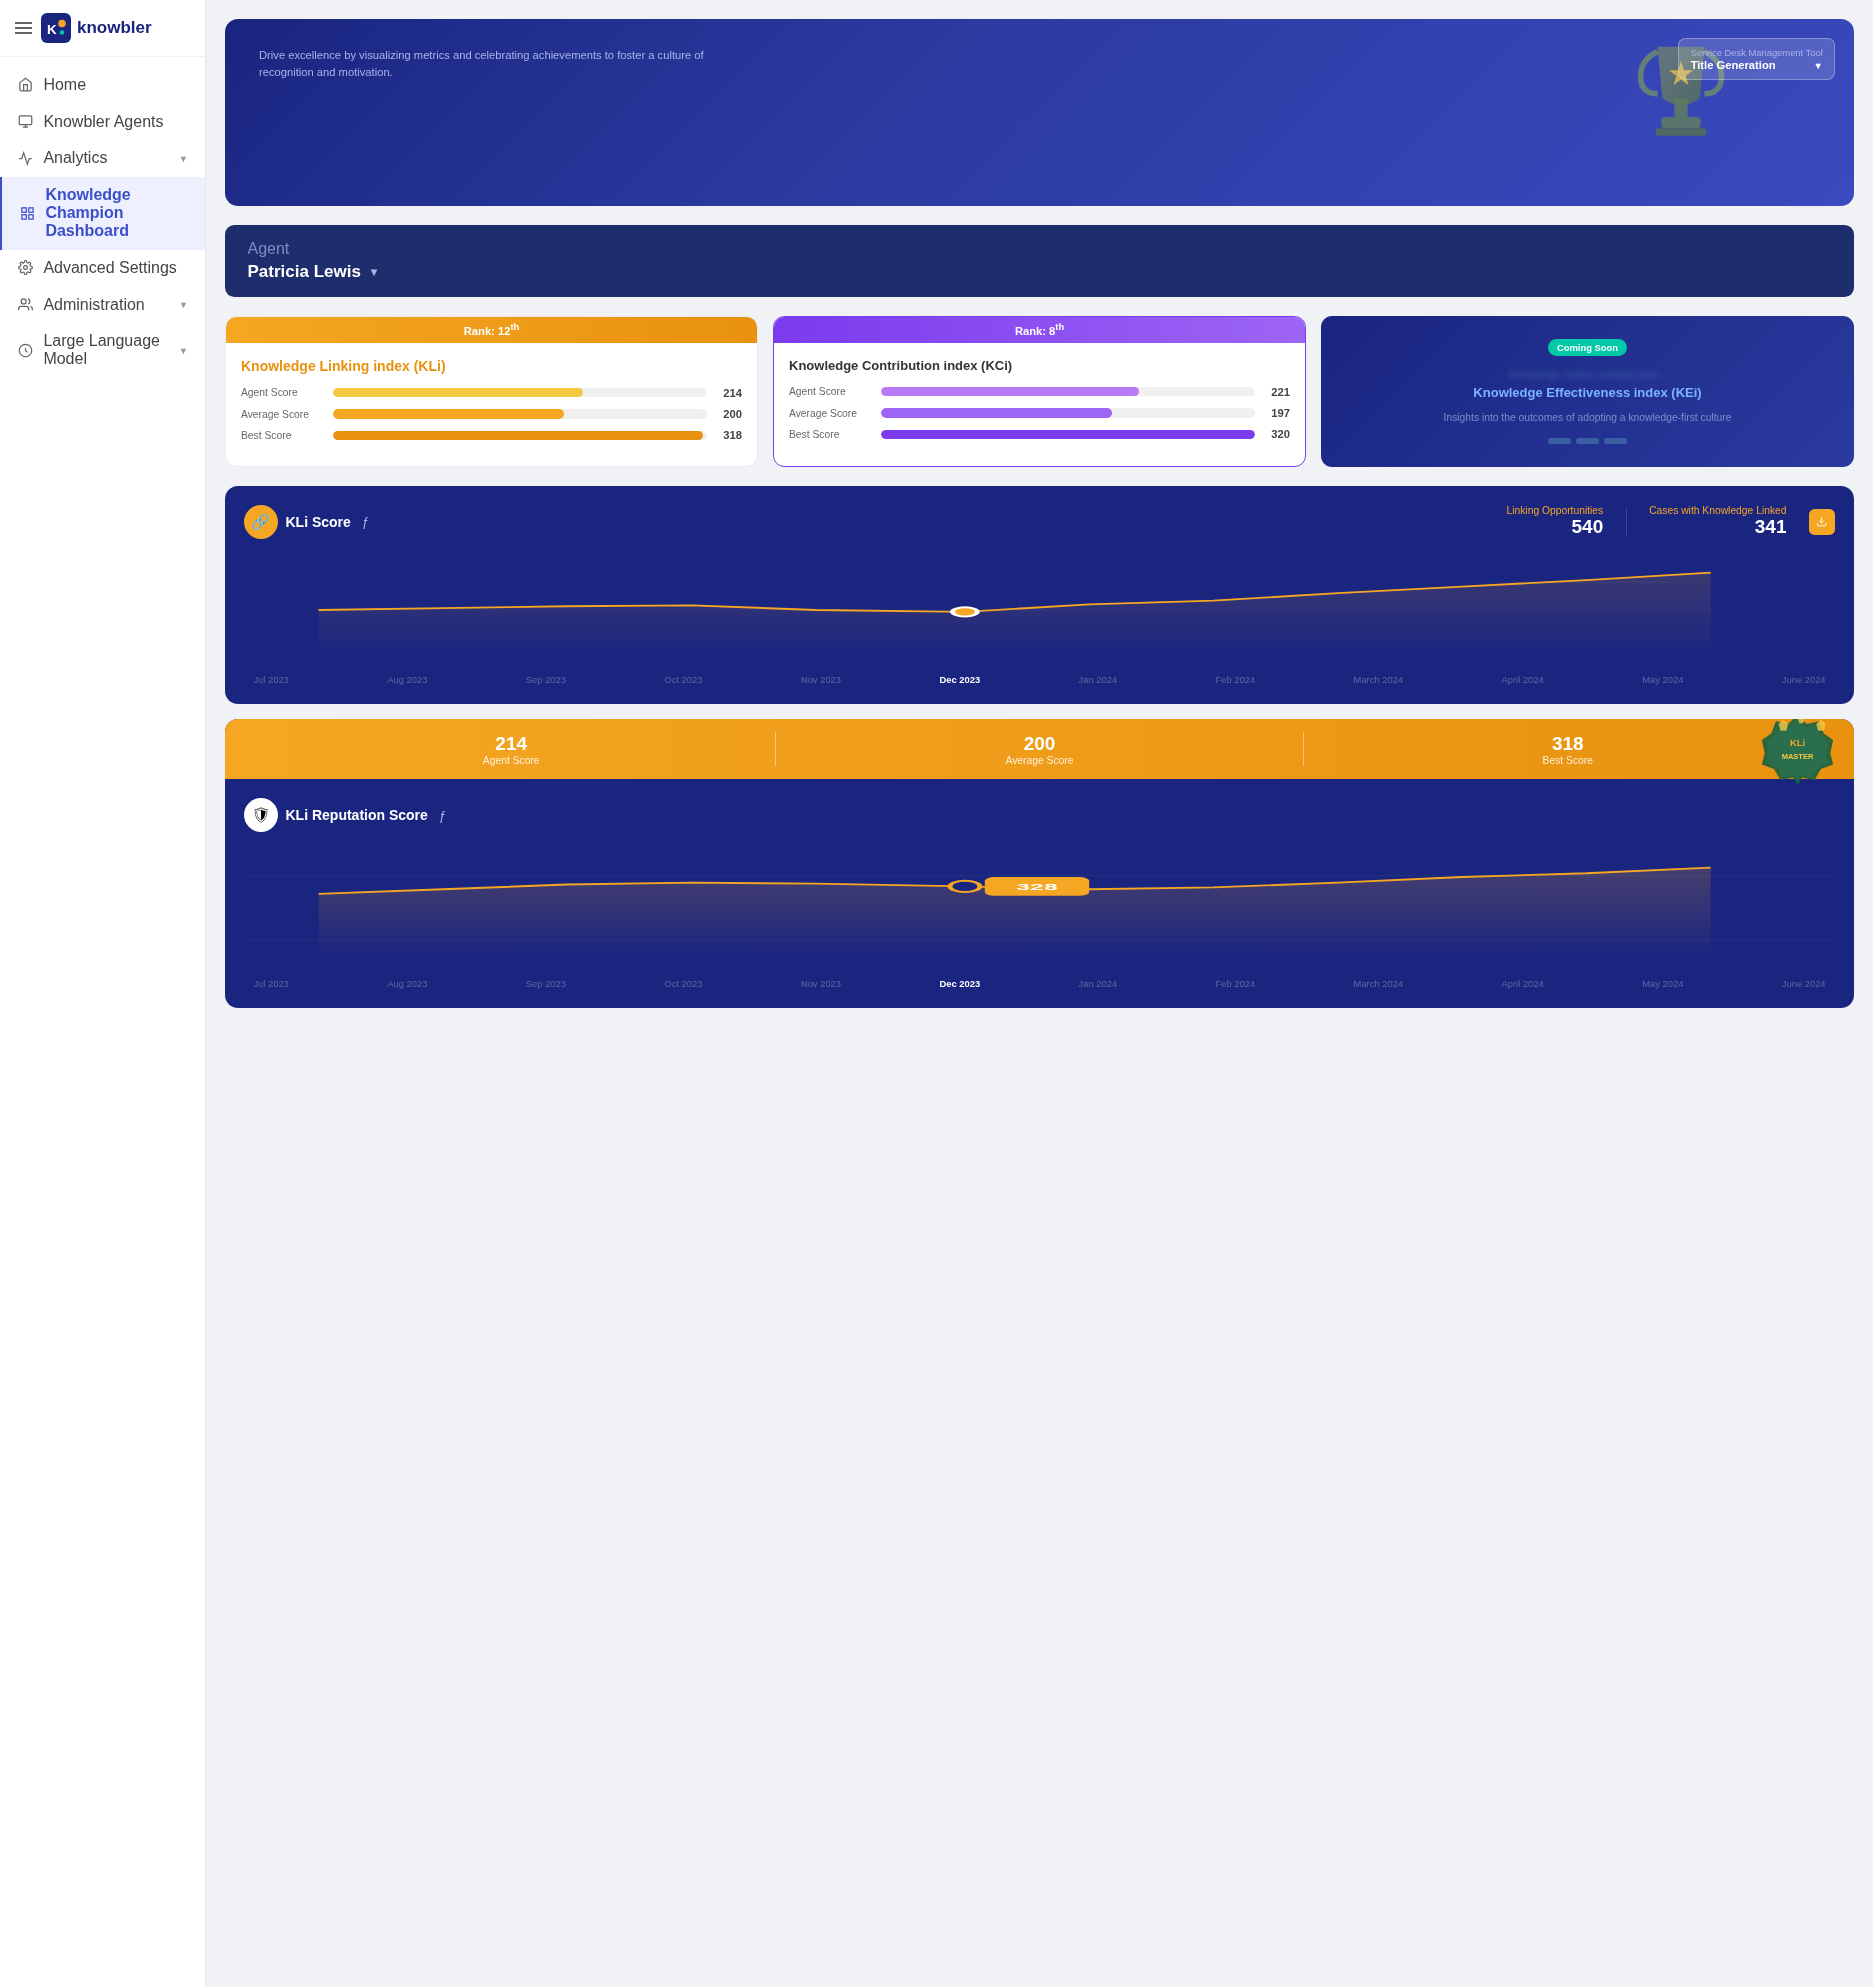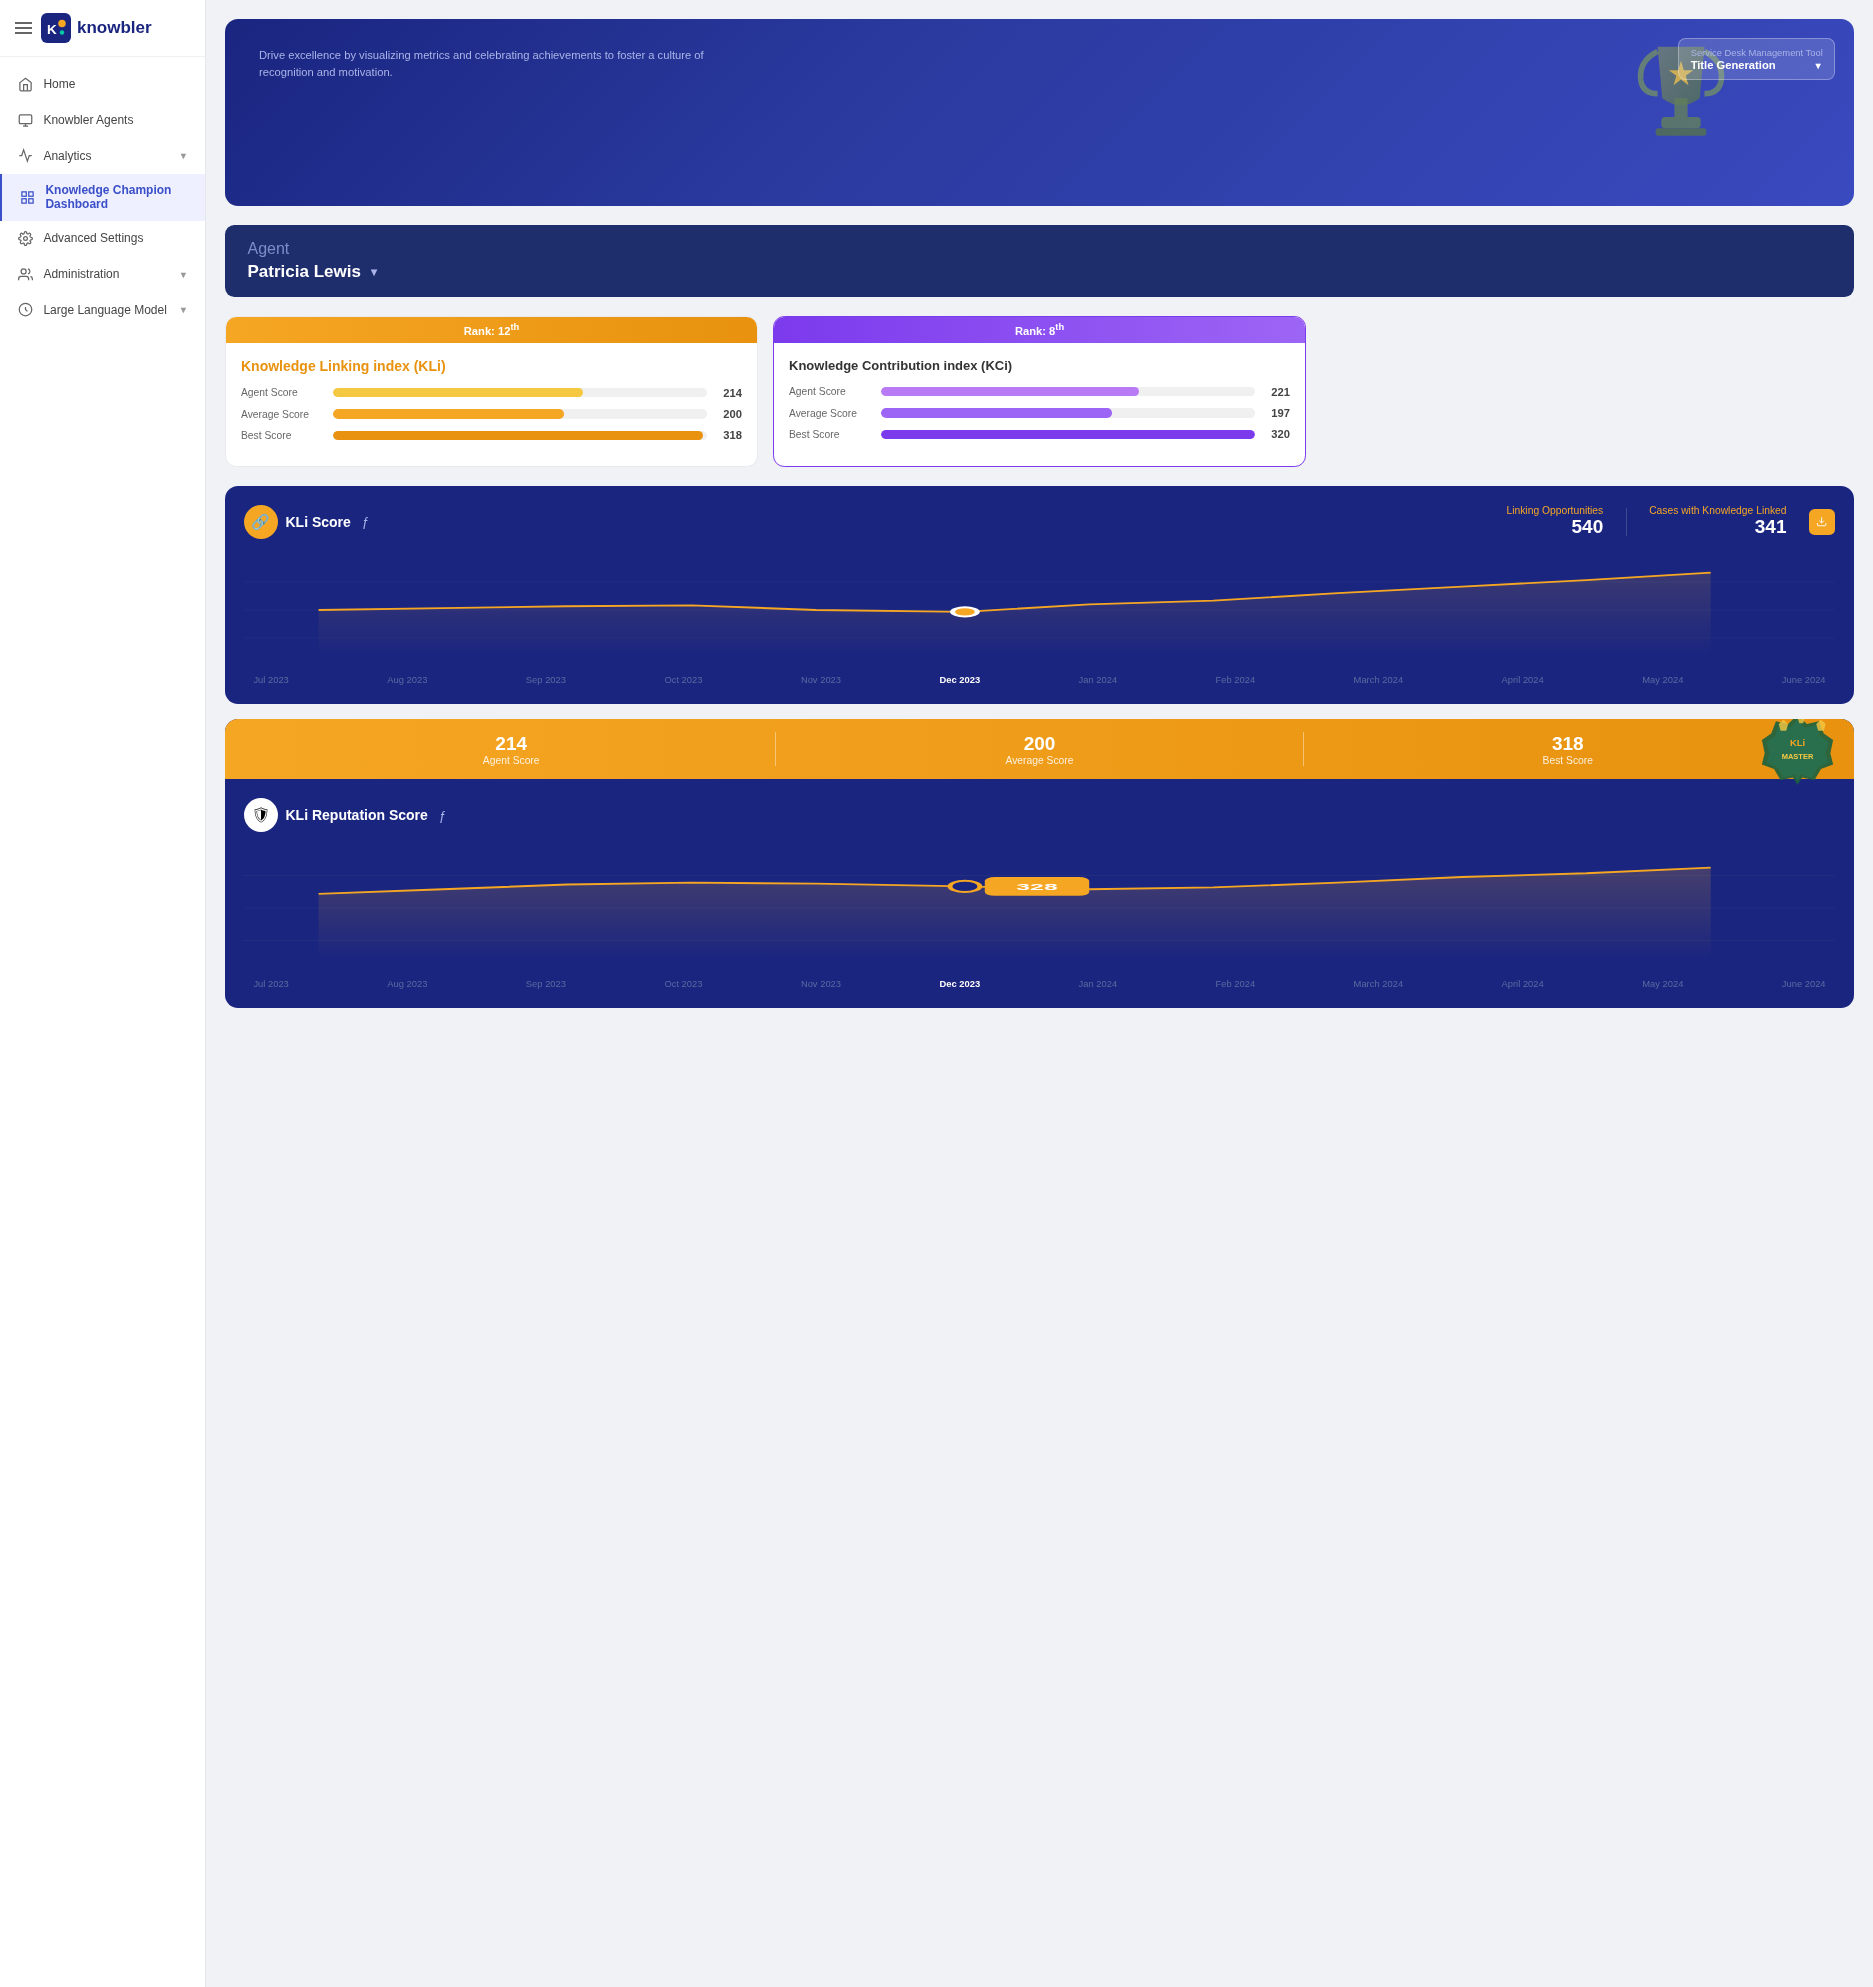--- a/index.html
+++ b/index.html
@@ -10,21 +10,21 @@
     .sidebar-header { padding: 13px 15px; display: flex; align-items: center; gap: 9.4px; border-bottom: 0.9px solid #f0f0f0; }
     .hamburger { display: flex; flex-direction: column; gap: 2.8px; cursor: pointer; }
     .hamburger span { width: 17px; height: 1.9px; background: #666; display: block; }
     .logo { display: flex; align-items: center; gap: 5.6px; }
     .logo-icon { width: 30px; height: 30px; }
     .sidebar-nav { padding: 9.4px 0; flex: 1; }
     .nav-item { display: flex; align-items: center; gap: 9.4px; padding: 9.4px 17px; cursor: pointer; font-size: 12px; color: #444; position: relative; }
     .nav-item.active { background: #eef0ff; color: #3b4fc8; font-weight: 600; border-left: 2.8px solid #3b4fc8; }
     .nav-item .nav-icon { width: 17px; height: 17px; flex-shrink: 0; display: flex; align-items: center; justify-content: center; }
     .nav-item .chevron { margin-left: auto; font-size: 9.4px; color: #999; }
-    .nav-label { font-size: 12px; }
+    .nav-label { font-size: 16px; }
 
     
     .main { flex: 1; padding: 19px; overflow-y: auto; }
 
     
     .hero-banner { background: linear-gradient(135deg, #1a2580 0%, #2a3a9f 40%, #3a4abf 100%); border-radius: 13px; padding: 28px 28px 28px 34px; position: relative; overflow: hidden; margin-bottom: 19px; min-height: 187px; }
     .hero-content { max-width: 487px; }
     .hero-title { font-size: 26px; font-weight: 700; color: #fff; line-height: 1.2; margin-bottom: 5.6px; }
     .hero-title span { color: #ffd700; }
     .hero-subtitle { font-size: 11.2px; color: #aab4e8; margin-bottom: 19px; line-height: 1.5; }
@@ -312,20 +312,31 @@
         <div class="score-row">
           <span class="score-label">Best Score</span>
           <div class="score-bar-bg">
             <div class="score-bar-fill kci-fill-3" style="width:100%"></div>
           </div>
           <span class="score-val">320</span>
         </div>
       </div>
     </div>
 
+    <div class="kei-card">
+      <div class="coming-soon-badge">Coming Soon</div>
+      <div class="kei-blurred">Knowledge metrics coming soon...</div>
+      <div class="kei-title">Knowledge Effectiveness index (KEi)</div>
+      <div class="kei-desc">Insights into the outcomes of adopting a knowledge-first culture</div>
+      <div style="margin-top:13px;display:flex;gap:5.6px;justify-content:center;">
+        <div style="width:22.5px;height:5.6px;background:#3a5fa0;border-radius:2.8px;"></div>
+        <div style="width:22.5px;height:5.6px;background:#3a5fa0;border-radius:2.8px;"></div>
+        <div style="width:22.5px;height:5.6px;background:#3a5fa0;border-radius:2.8px;"></div>
+      </div>
+    </div>
 
   </div>
 
   <div class="chart-section">
     <div class="chart-header">
       <div class="chart-title-group">
         <div class="chart-icon">🔗</div>
         <span class="chart-title">KLi Score</span>
         <span class="fx-icon">ƒ</span>
       </div>

